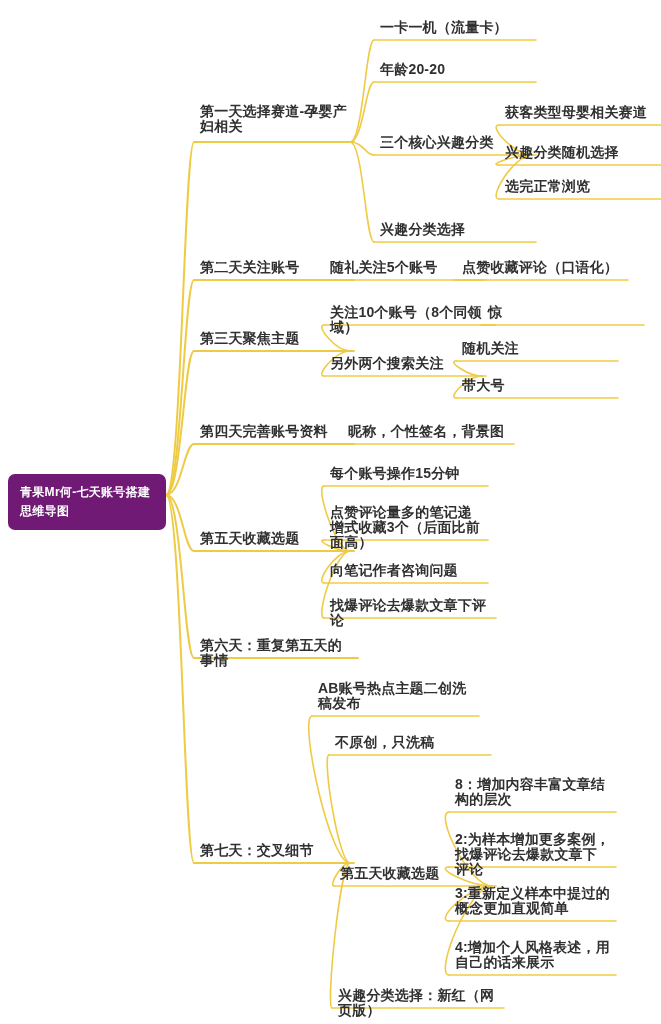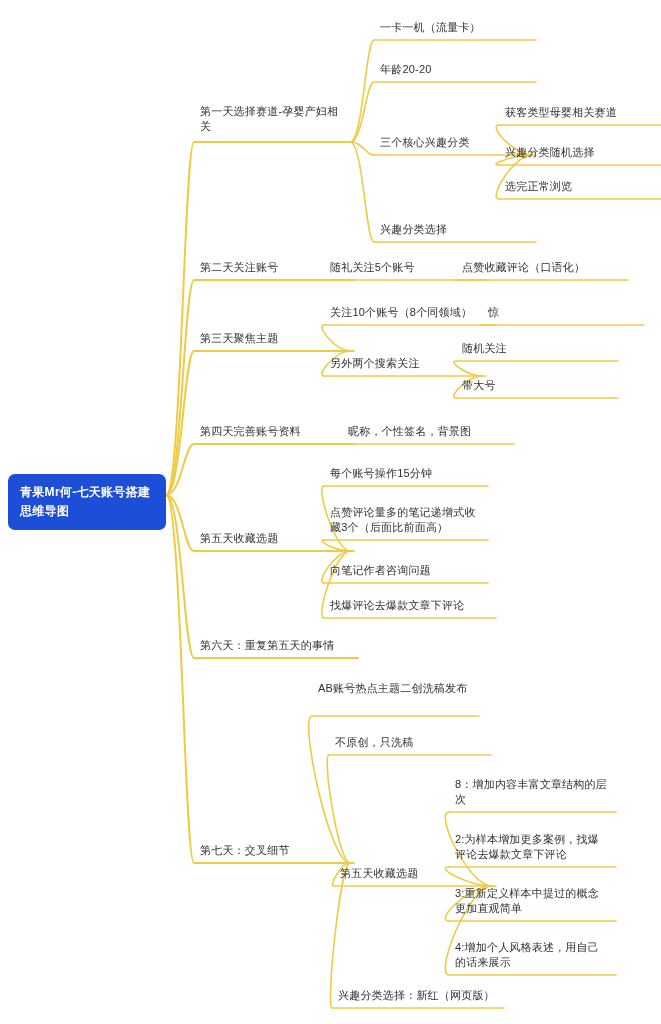--- a/index.html
+++ b/index.html
@@ -4,26 +4,27 @@
 <style>
   html,body{margin:0;padding:0;background:#ffffff;}
   body{
     width:661px;height:1024px;position:relative;overflow:hidden;
     font-family:"Liberation Sans","DejaVu Sans",sans-serif;
   }
   #canvas{position:absolute;left:0;top:0;width:661px;height:1024px;}
   #links{position:absolute;left:0;top:0;width:661px;height:1024px;pointer-events:none;}
   .node{
     position:absolute;
-    font-size:11px;
+    font-size:14px;
     line-height:15px;
     color:#303030;
     letter-spacing:0.2px;
     white-space:normal;
     word-break:break-all;
+    font-weight:bold;
   }
   .root-node{
     position:absolute;
     background:#F5BE1C;
     color:#ffffff;
     font-size:12px;
     line-height:19px;
     font-weight:bold;
     border-radius:7px;
     padding:9px 12px;
@@ -99,21 +100,21 @@
       <path d="M 350 863 C 329.1 863, 298.7 716, 312 716" fill="none" stroke="#EFCB45" stroke-width="1.6" stroke-linecap="round"></path>
       <path d="M 350 863 C 338.45 863, 321.65 755, 329 755" fill="none" stroke="#EFCB45" stroke-width="1.6" stroke-linecap="round"></path>
       <path d="M 350 863 C 341.2 863, 328.4 886, 334 886" fill="none" stroke="#EFCB45" stroke-width="1.6" stroke-linecap="round"></path>
       <path d="M 350 863 C 340.1 863, 325.7 1008, 332 1008" fill="none" stroke="#EFCB45" stroke-width="1.6" stroke-linecap="round"></path>
       <path d="M 492 886 C 468.35 886, 433.95 812, 449 812" fill="none" stroke="#EFCB45" stroke-width="1.6" stroke-linecap="round"></path>
       <path d="M 492 886 C 468.35 886, 433.95 867, 449 867" fill="none" stroke="#EFCB45" stroke-width="1.6" stroke-linecap="round"></path>
       <path d="M 492 886 C 468.35 886, 433.95 921, 449 921" fill="none" stroke="#EFCB45" stroke-width="1.6" stroke-linecap="round"></path>
       <path d="M 492 886 C 468.35 886, 433.95 975, 449 975" fill="none" stroke="#EFCB45" stroke-width="1.6" stroke-linecap="round"></path>
     </svg>
   <div id="nodes-layer">
-      <div class="root-node" style="left: 8px; top: 474px; width: 158px; min-height: 42px; background: #1d4ed8; color: rgb(255, 255, 255);">青果Mr何-七天账号搭建思维导图</div>
+      <div class="root-node" style="left: 8px; top: 474px; width: 158px; min-height: 42px; background: #701a75; color: rgb(255, 255, 255);">青果Mr何-七天账号搭建思维导图</div>
       <div class="node" style="left: 200px; top: 104px; width: 148px; color: rgb(48, 48, 48);">第一天选择赛道-孕婴产妇相关</div>
       <div class="node" style="left: 380px; top: 20px; width: 150px; color: rgb(48, 48, 48);">一卡一机（流量卡）</div>
       <div class="node" style="left: 380px; top: 62px; width: 150px; color: rgb(48, 48, 48);">年龄20-20</div>
       <div class="node" style="left: 380px; top: 135px; width: 150px; color: rgb(48, 48, 48);">三个核心兴趣分类</div>
       <div class="node" style="left: 505px; top: 105px; width: 150px; color: rgb(48, 48, 48);">获客类型母婴相关赛道</div>
       <div class="node" style="left: 505px; top: 145px; width: 150px; color: rgb(48, 48, 48);">兴趣分类随机选择</div>
       <div class="node" style="left: 505px; top: 179px; width: 150px; color: rgb(48, 48, 48);">选完正常浏览</div>
       <div class="node" style="left: 380px; top: 222px; width: 150px; color: rgb(48, 48, 48);">兴趣分类选择</div>
       <div class="node" style="left: 200px; top: 260px; width: 148px; color: rgb(48, 48, 48);">第二天关注账号</div>
       <div class="node" style="left: 330px; top: 260px; width: 150px; color: rgb(48, 48, 48);">随礼关注5个账号</div>

